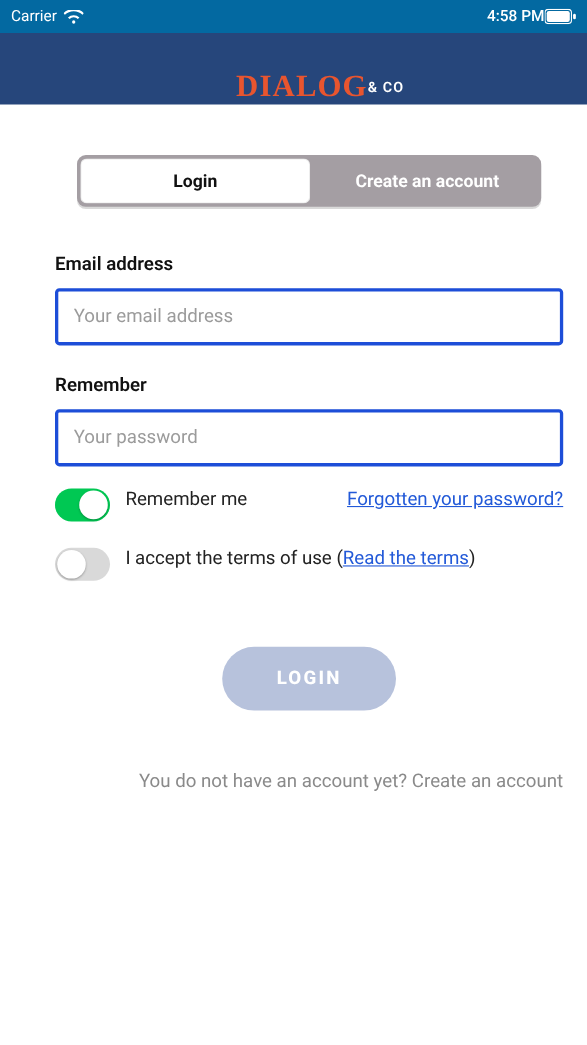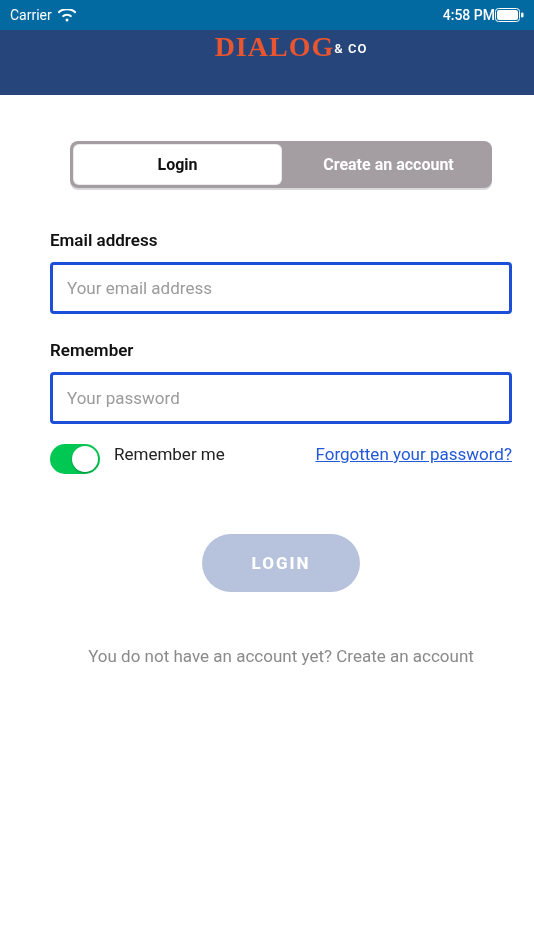--- a/index.html
+++ b/index.html
@@ -18,21 +18,21 @@
     .status-left { display: flex; align-items: center; gap: 6px; }
     .status-center { flex: 1; text-align: right; font-weight: 500; }
     .status-right { display: flex; align-items: center; }
     .wifi-icon svg, .battery-icon svg { display: block; }
 
     
     .nav-header {
       height: 65px;
       background: #26467b;
       display: flex;
-      align-items: flex-start;
+      align-items: flex-end;
       justify-content: center;
       padding-left: 48px;
     }
     .brand { font-size: 28px; font-weight: 700; letter-spacing: 1px; }
     .brand-main { color: #e8552f; font-family: Georgia, serif; }
     .brand-sub { color: #fff; font-size: 13px; font-weight: 600; letter-spacing: 1px; vertical-align: 3px; }
 
     
     .content { padding: 0 22px; margin-left: 28px; }
 
@@ -111,21 +111,21 @@
       border: none;
       background: #b7c2dc;
       color: #fff;
       font-size: 17px;
       font-weight: 800;
       letter-spacing: 2px;
       cursor: pointer;
     }
 
     .footer-text {
-      text-align: center;
+      text-align: right;
       margin-top: 54px;
       font-size: 17px;
       color: #8a8a8a;
       cursor: pointer;
     }
   </style>
 </head>
 <body>
 
 <div class="status-bar">
@@ -174,18 +174,26 @@
 
   <div class="row">
     <div class="toggle on">
         <div class="knob"></div>
       </div>
     <span class="row-label">Remember me</span>
     <span class="row-spacer"></span>
     <span class="link">Forgotten your password?</span>
   </div>
 
+  <div class="row terms-row">
+    <div class="toggle off">
+        <div class="knob"></div>
+      </div>
+    <span class="terms-text">
+      <span>I accept the terms of use (</span><span class="link">Read the terms</span><span>)</span>
+    </span>
+  </div>
 
   <button class="login-btn">LOGIN</button>
 
   <div class="footer-text">You do not have an account yet? Create an account</div>
 
 </div>
 
 </body></html>

